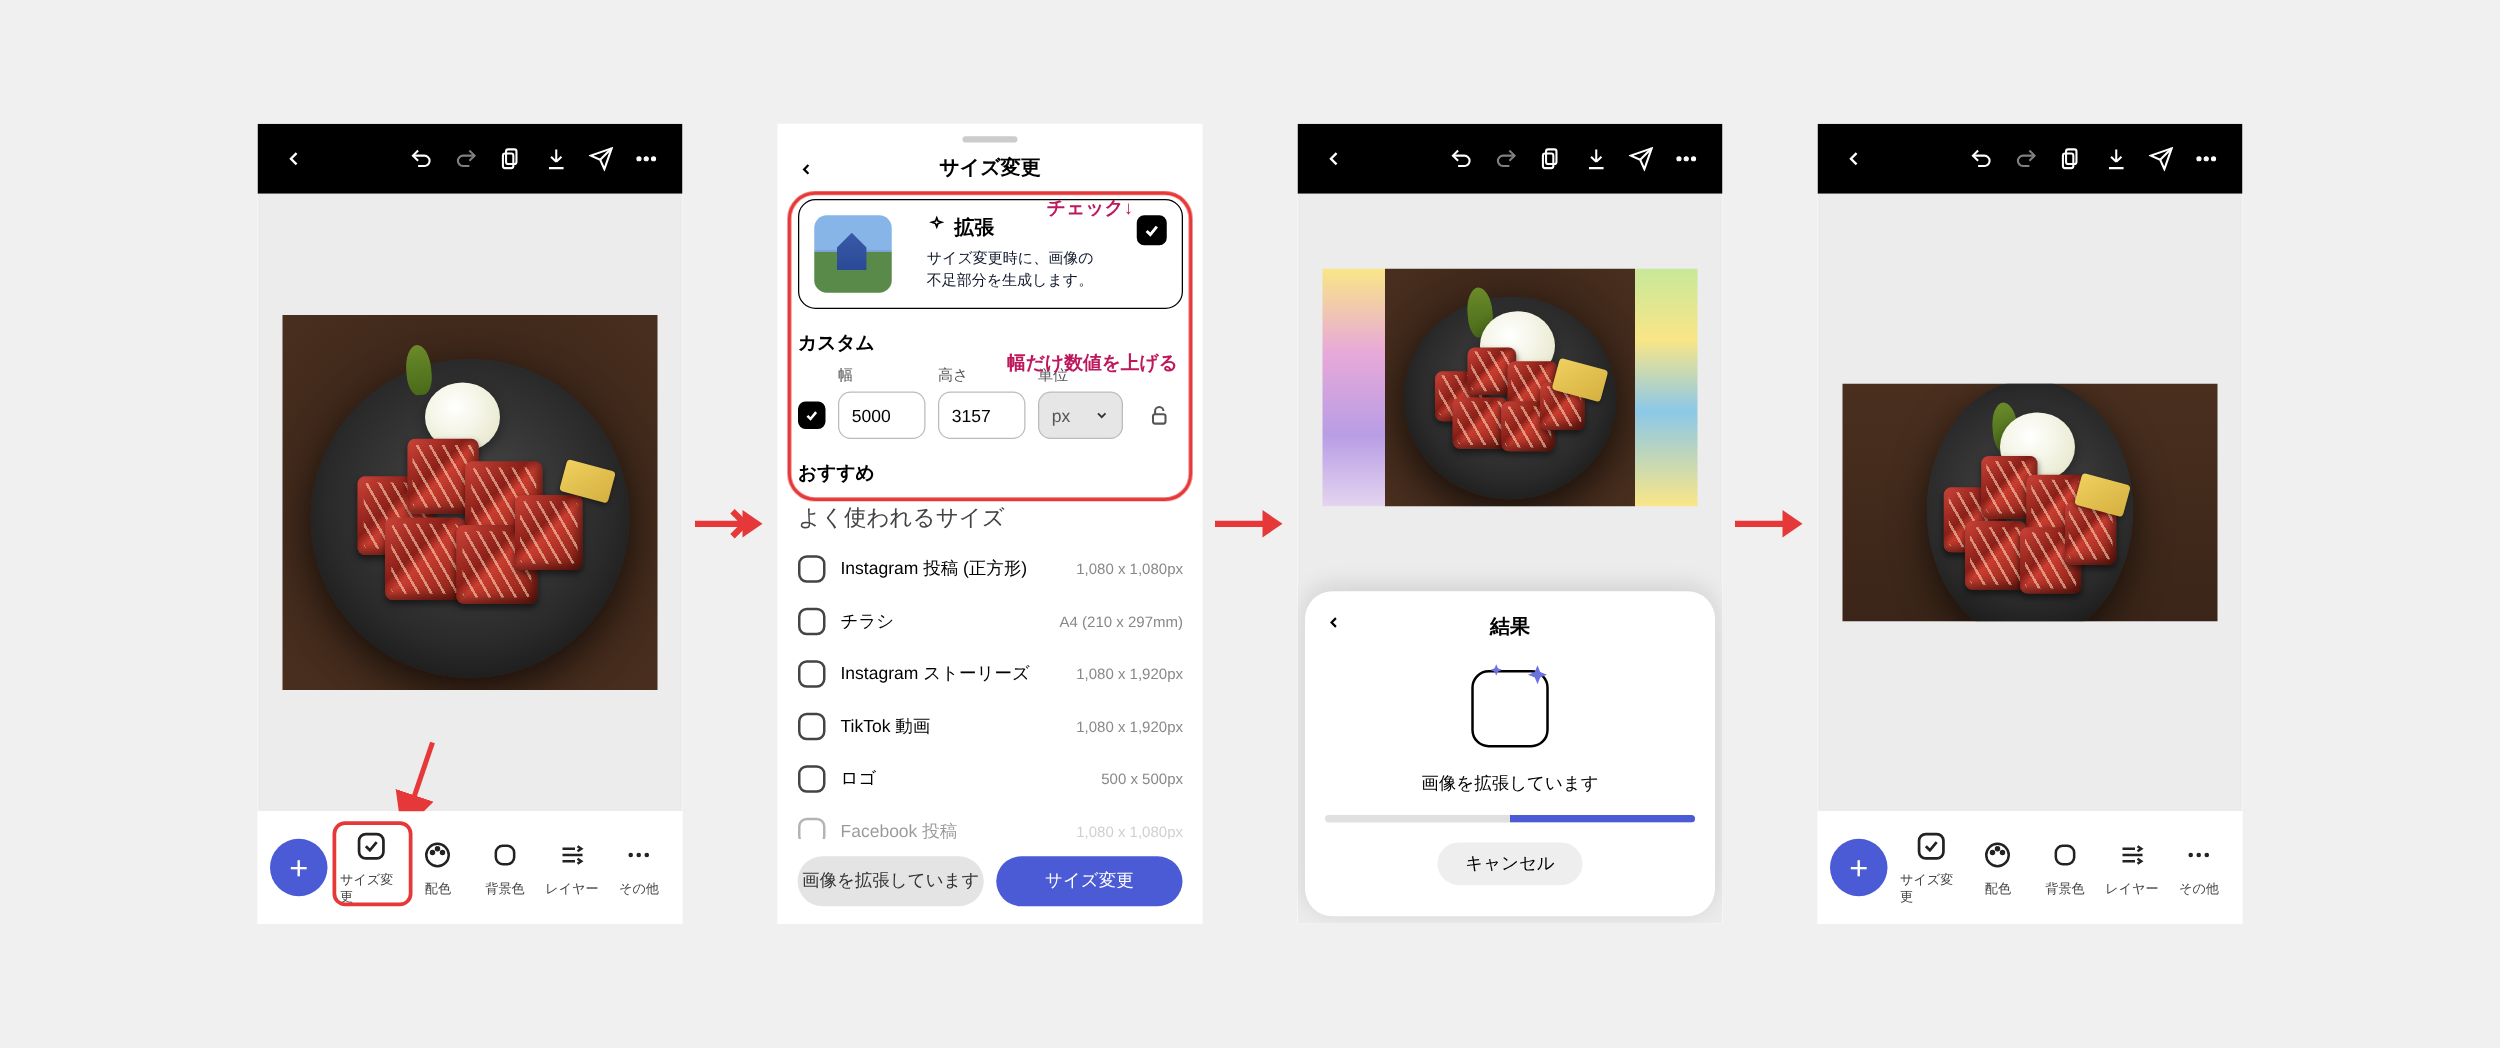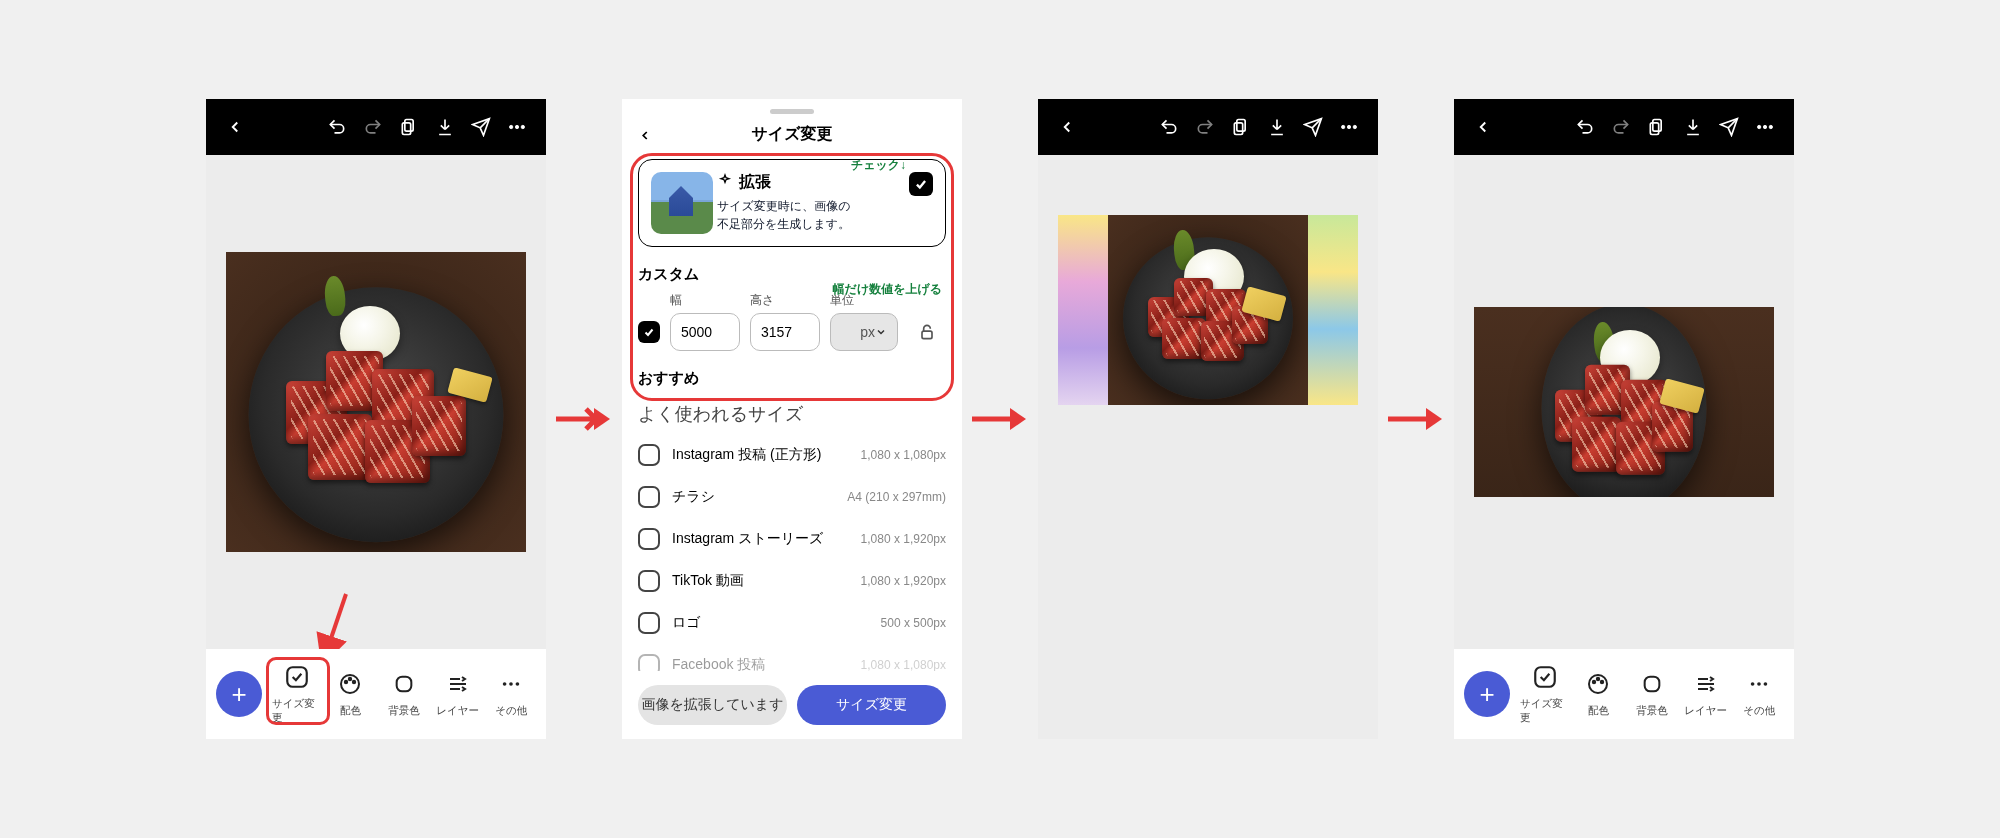--- a/index.html
+++ b/index.html
@@ -215,21 +215,21 @@
   .sheet-scroll {
     flex: 1;
     overflow-y: auto;
     padding: 0 16px;
   }
   .expand-card {
     border: 1.5px solid #000;
     border-radius: 14px;
     padding: 12px;
     display: flex;
-    gap: 4px;
+    gap: 28px;
     align-items: flex-start;
     position: relative;
   }
   .expand-card .thumb {
     width: 62px; height: 62px;
     border-radius: 10px;
     background: linear-gradient(180deg, #87b5e8 0 45%, #7aa5d8 45% 48%, #5a8a4a 48% 100%);
     position: relative;
     flex-shrink: 0;
     overflow: hidden;
@@ -252,23 +252,23 @@
   }
   .chk-big {
     width: 24px; height: 24px;
     border-radius: 6px;
     background: #000;
     display: flex; align-items: center; justify-content: center;
     color: #fff;
     flex-shrink: 0;
   }
   .annot {
-    color: #15803d;
+    color: #be185d;
     font-weight: 600;
-    font-size: 12px;
+    font-size: 15px;
     position: absolute;
   }
   .section-title {
     font-weight: 700;
     margin: 18px 0 8px;
     font-size: 15px;
   }
   .custom-row {
     display: flex;
     align-items: flex-end;
@@ -292,21 +292,21 @@
     height: 38px;
     border: 1.5px solid #bbb;
     border-radius: 10px;
     padding: 0 10px;
     font-size: 14px;
     background: #fff;
     width: 100%;
   }
   .dim-field .select {
     background: #e6e6e6;
-    display: flex; align-items: center; justify-content: flex-end;
+    display: flex; align-items: center; justify-content: space-between;
   }
   .lock-icon {
     width: 38px; height: 38px;
     border-radius: 10px;
     display: flex; align-items: center; justify-content: center;
     color: #666;
     margin-bottom: 0;
     align-self: flex-end;
   }
   .sub-section {
@@ -728,20 +728,41 @@
             <div class="meat-cube" style="left:12%;top:52%;width:36%;height:44%"></div>
             <div class="meat-cube" style="left:44%;top:56%;width:36%;height:42%"></div>
             <div class="meat-cube" style="left:70%;top:40%;width:30%;height:40%"></div>
           </div>
           <div class="tag"></div>
         </div>
         <div class="color-bar-r"></div>
       </div>
     </div>
 
+    <div class="result-sheet">
+      <span class="rs-back">
+        <svg width="14" height="14" viewBox="0 0 24 24" fill="none" stroke="#000" stroke-width="3">
+            <polyline points="15 18 9 12 15 6"></polyline>
+          </svg>
+      </span>
+      <div class="rs-title">結果</div>
+      <div class="spark-box">
+        <svg width="26" height="26" viewBox="0 0 24 24" fill="#6a72e0">
+            <path d="M12 2l2 5 5 2-5 2-2 5-2-5-5-2 5-2 2-5z"></path>
+          </svg>
+        <svg class="spark2" width="16" height="16" viewBox="0 0 24 24" fill="#6a72e0">
+            <path d="M12 2l2 5 5 2-5 2-2 5-2-5-5-2 5-2 2-5z"></path>
+          </svg>
+      </div>
+      <div class="msg">画像を拡張しています</div>
+      <div class="progress-track">
+        <div class="progress-fill"></div>
+      </div>
+      <div class="cancel-btn">キャンセル</div>
+    </div>
   </div>
 
   <div class="step-arrow">
     <svg viewBox="0 0 56 30">
         <path d="M0 15 H40" stroke="#e63838" stroke-width="5" fill="none"></path>
         <path d="M38 4 L54 15 L38 26 Z" fill="#e63838"></path>
       </svg>
   </div>
 
   <div class="phone">

